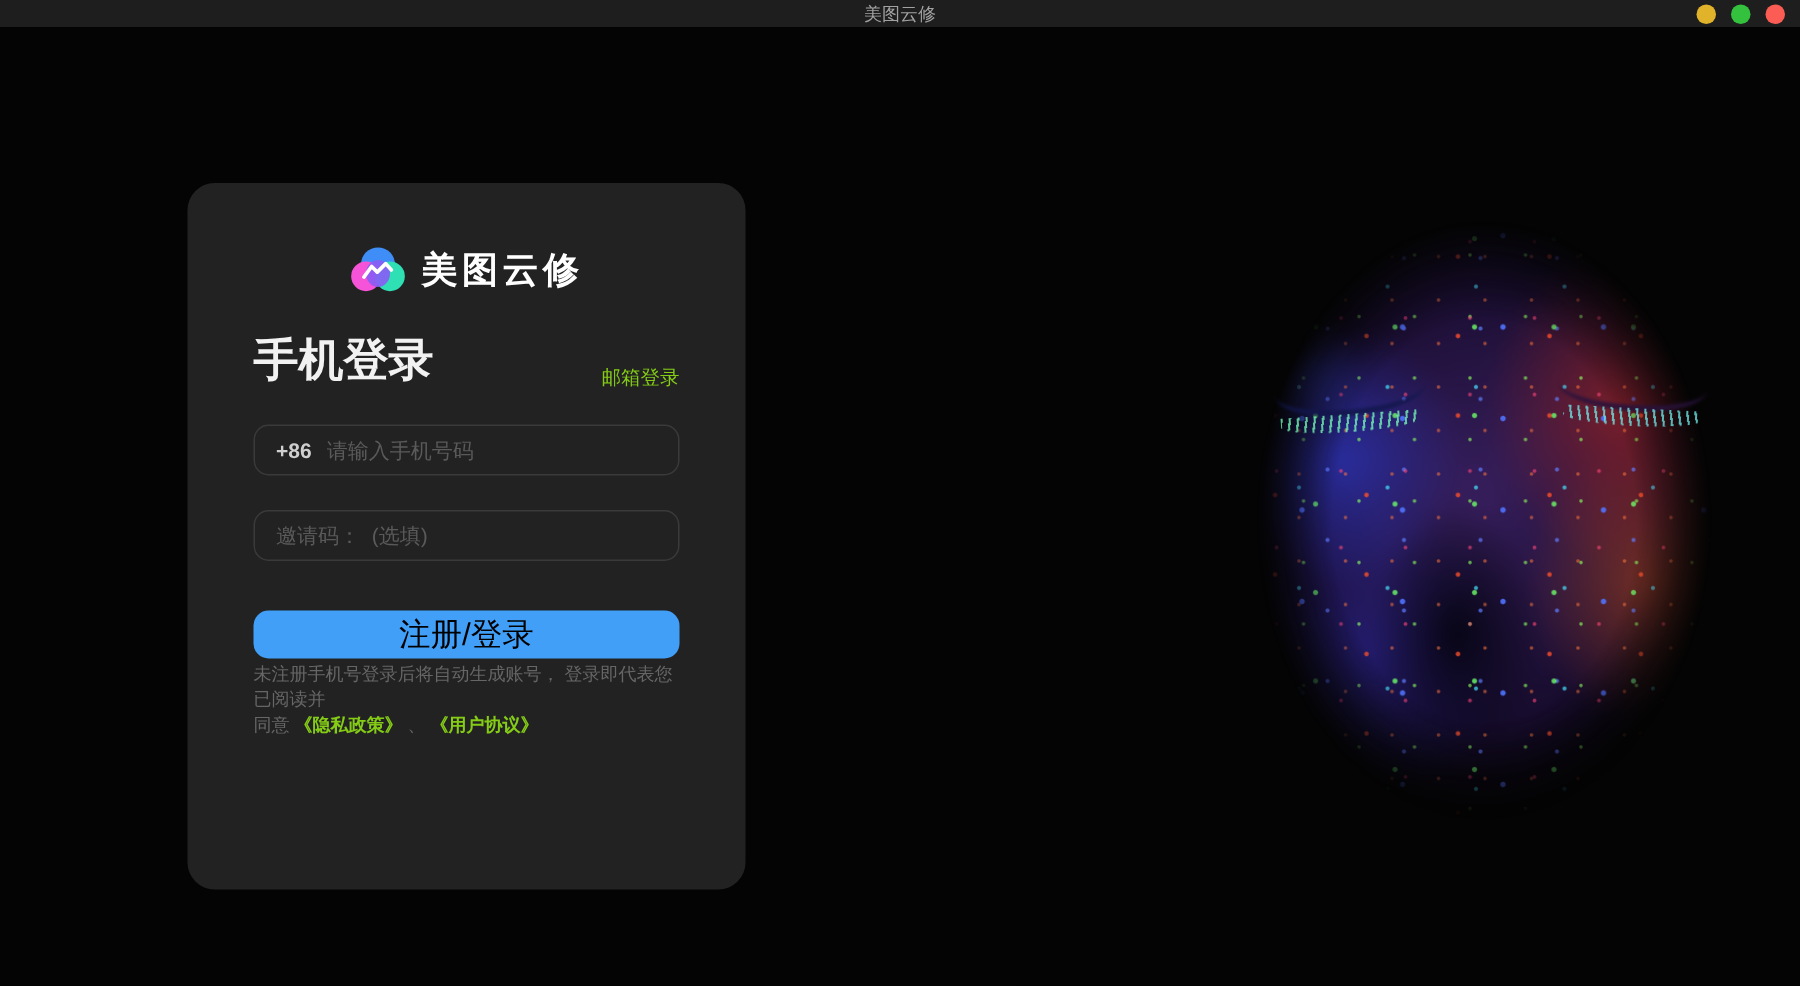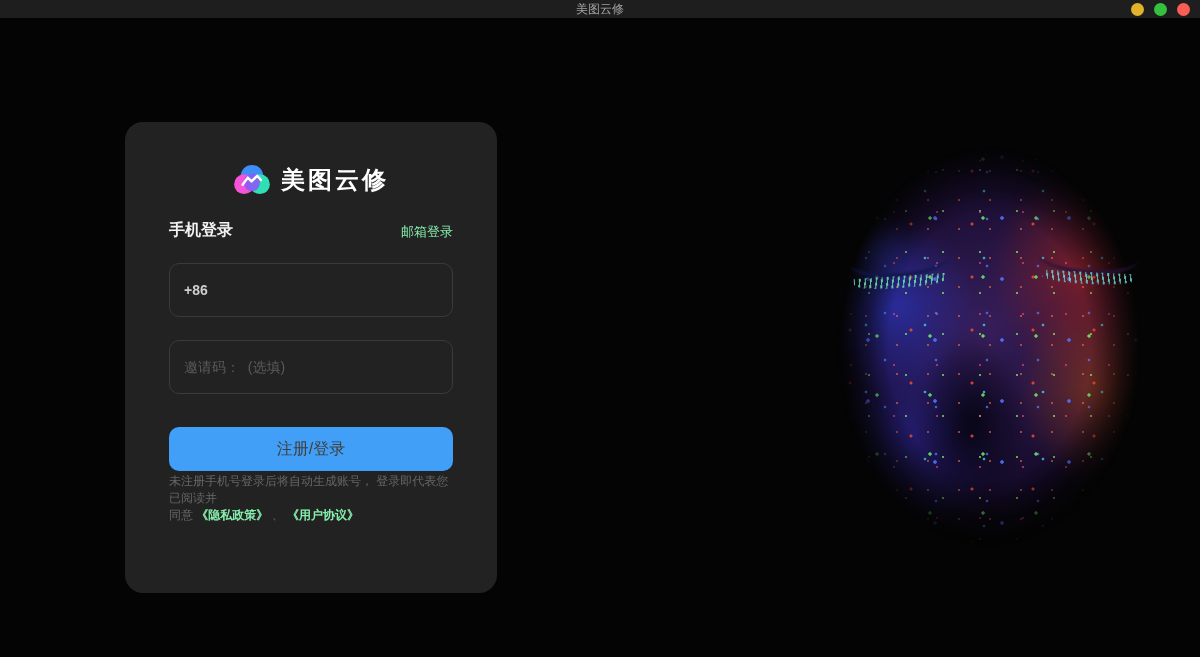--- a/index.html
+++ b/index.html
@@ -61,36 +61,36 @@
       transparent 1.5px 5.5px); }
 
   
   .card { position:absolute; left:125px; top:104px; width:372px; height:471px;
     background:#222222; border-radius:18px; padding:0 44px; }
   .logo-row { margin-top:42px; display:flex; justify-content:center;
     align-items:center; gap:10px; }
   .brand { color:#ffffff; font-size:24px; font-weight:bold; letter-spacing:3px; }
   .heading-row { margin-top:24px; display:flex; justify-content:space-between;
     align-items:flex-end; }
-  .heading { color:#f2f2f2; font-size:16px; font-weight:bold;text-align:center; }
-  .link { color:#86efac; font-size:13px; text-decoration:none; cursor:pointer; }
-  .field { height:54px; border:1px solid #3a3a3a; border-radius:10px;
+  .heading { color:#f2f2f2; font-size:30px; font-weight:bold;text-align:center; }
+  .link { color:#84cc16; font-size:13px; text-decoration:none; cursor:pointer; }
+  .field { height:34px; border:1px solid #3a3a3a; border-radius:10px;
     display:flex; align-items:center; padding:0 14px; background:transparent; }
   .field input { flex:1; min-width:0; border:none; outline:none; background:transparent;
     color:#dddddd; font-size:14px; font-family:inherit; }
   .field input::placeholder { color:#5a5a5a; }
   .field-phone { margin-top:22px; }
   .prefix { color:#cfcfcf; font-size:14px; font-weight:bold; margin-right:10px;
     cursor:pointer; }
   .code-row { margin-top:24px; display:flex; align-items:center;
     justify-content:space-between; }
   .field-code { width:208px; }
   .field-invite { margin-top:23px; }
-  .submit { margin-top:33px; width:100%; height:44px; border:none; cursor:pointer;
-    border-radius:10px; background:#419ff7; color:#404040; font-size:16px;
+  .submit { margin-top:33px; width:100%; height:32px; border:none; cursor:pointer;
+    border-radius:10px; background:#419ff7; color:#000000; font-size:21px;
     font-family:inherit; }
   .disclaimer { margin-top:2px; font-size:12px; line-height:17px; color:#666666; }
   .disclaimer .link { font-size:12px; font-weight:bold; }
 </style>
 </head>
 <body>
 
 <div class="titlebar">
   <span class="titlebar-title">美图云修</span>
   <div class="traffic">
@@ -126,20 +126,21 @@
       <span class="brand">美图云修</span>
     </div>
 
     <div class="heading-row">
       <span class="heading">手机登录</span>
       <a class="link">邮箱登录</a>
     </div>
 
     <div class="field field-phone">
       <span class="prefix">+86</span>
+      <input type="text" placeholder="请输入手机号码" style="">
     </div>
 
 
     <div class="field field-invite">
       <input type="text" placeholder="邀请码：  (选填)" style="">
     </div>
 
     <button class="submit">注册/登录</button>
 
     <p class="disclaimer">

